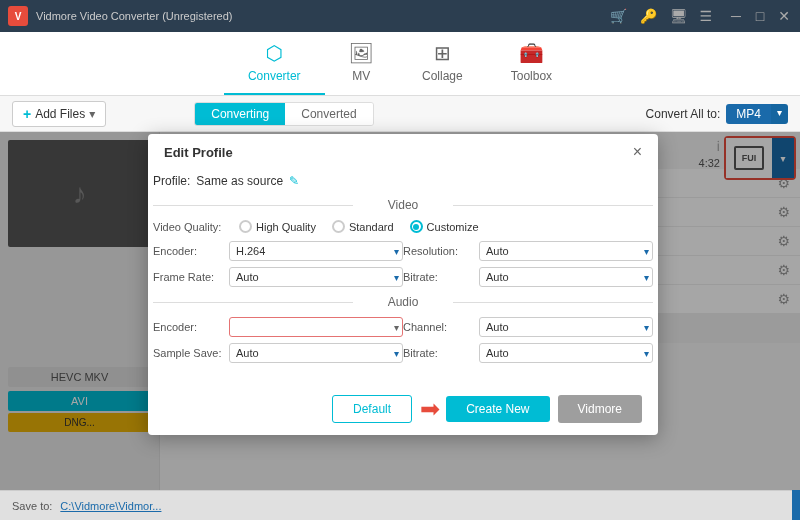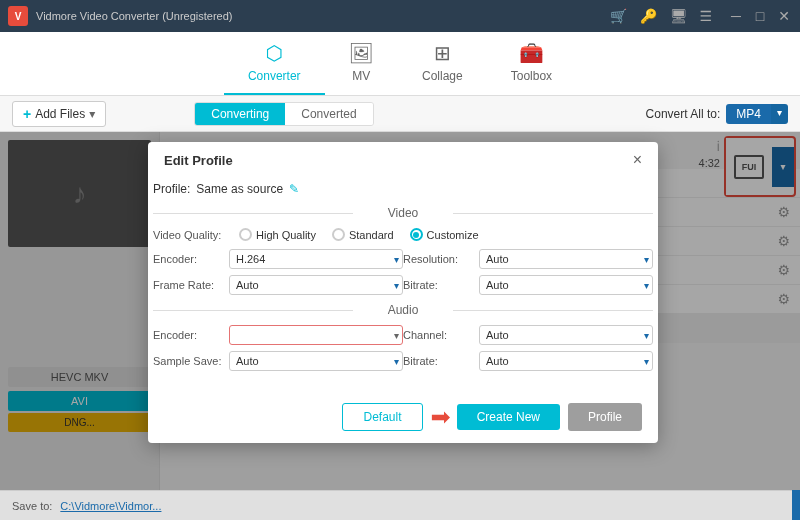--- a/index.html
+++ b/index.html
@@ -173,21 +173,21 @@
 
     
     .modal-overlay {
       position: absolute;
       top: 0; left: 0; right: 0; bottom: 0;
       background: rgba(0,0,0,0.35);
       z-index: 10;
     }
     .modal {
       position: absolute;
-      top: 10px;
+      top: 2px;
       left: 148px;
       width: 510px;
       background: white;
       border-radius: 4px;
       box-shadow: 0 4px 20px rgba(0,0,0,0.3);
       z-index: 20;
       padding: 0;
       overflow: hidden;
     }
     .modal-header {
@@ -376,21 +376,21 @@
       position: absolute;
       top: 4px;
       right: 4px;
       background: white;
       border: 2px solid #e74c3c;
       border-radius: 4px;
       display: flex;
       align-items: center;
     }
     .format-icon-btn {
-      width: 46px; height: 57px;
+      width: 46px; height: 40px;
       display: flex; align-items: center; justify-content: center;
       background: white;
       cursor: pointer;
     }
     .format-icon-inner {
       width: 30px; height: 24px;
       border: 2px solid #555;
       border-radius: 2px;
       display: flex; align-items: center; justify-content: center;
       font-size: 9px; font-weight: bold; color: #555;
@@ -675,21 +675,21 @@
       </div>
     </div>
 
     <div class="modal-footer">
       <button class="btn-default">Default</button>
 
       <div style="position:relative; display:flex; align-items:center;">
         <span style="color:#e74c3c; font-size:24px; margin-right:6px;">➡</span>
         <button class="btn-create">Create New</button>
       </div>
-      <button class="btn-cancel">Profile</button>
+      <button class="btn-cancel">Vidmore</button>
     </div>
   </div>
 
 </div>
 
 <div class="status-bar">
   <span class="save-to-label">Save to:</span>
   <span class="save-to-path">C:\Vidmore\Vidmor...</span>
   <div class="blue-scroll"></div>
 </div>

